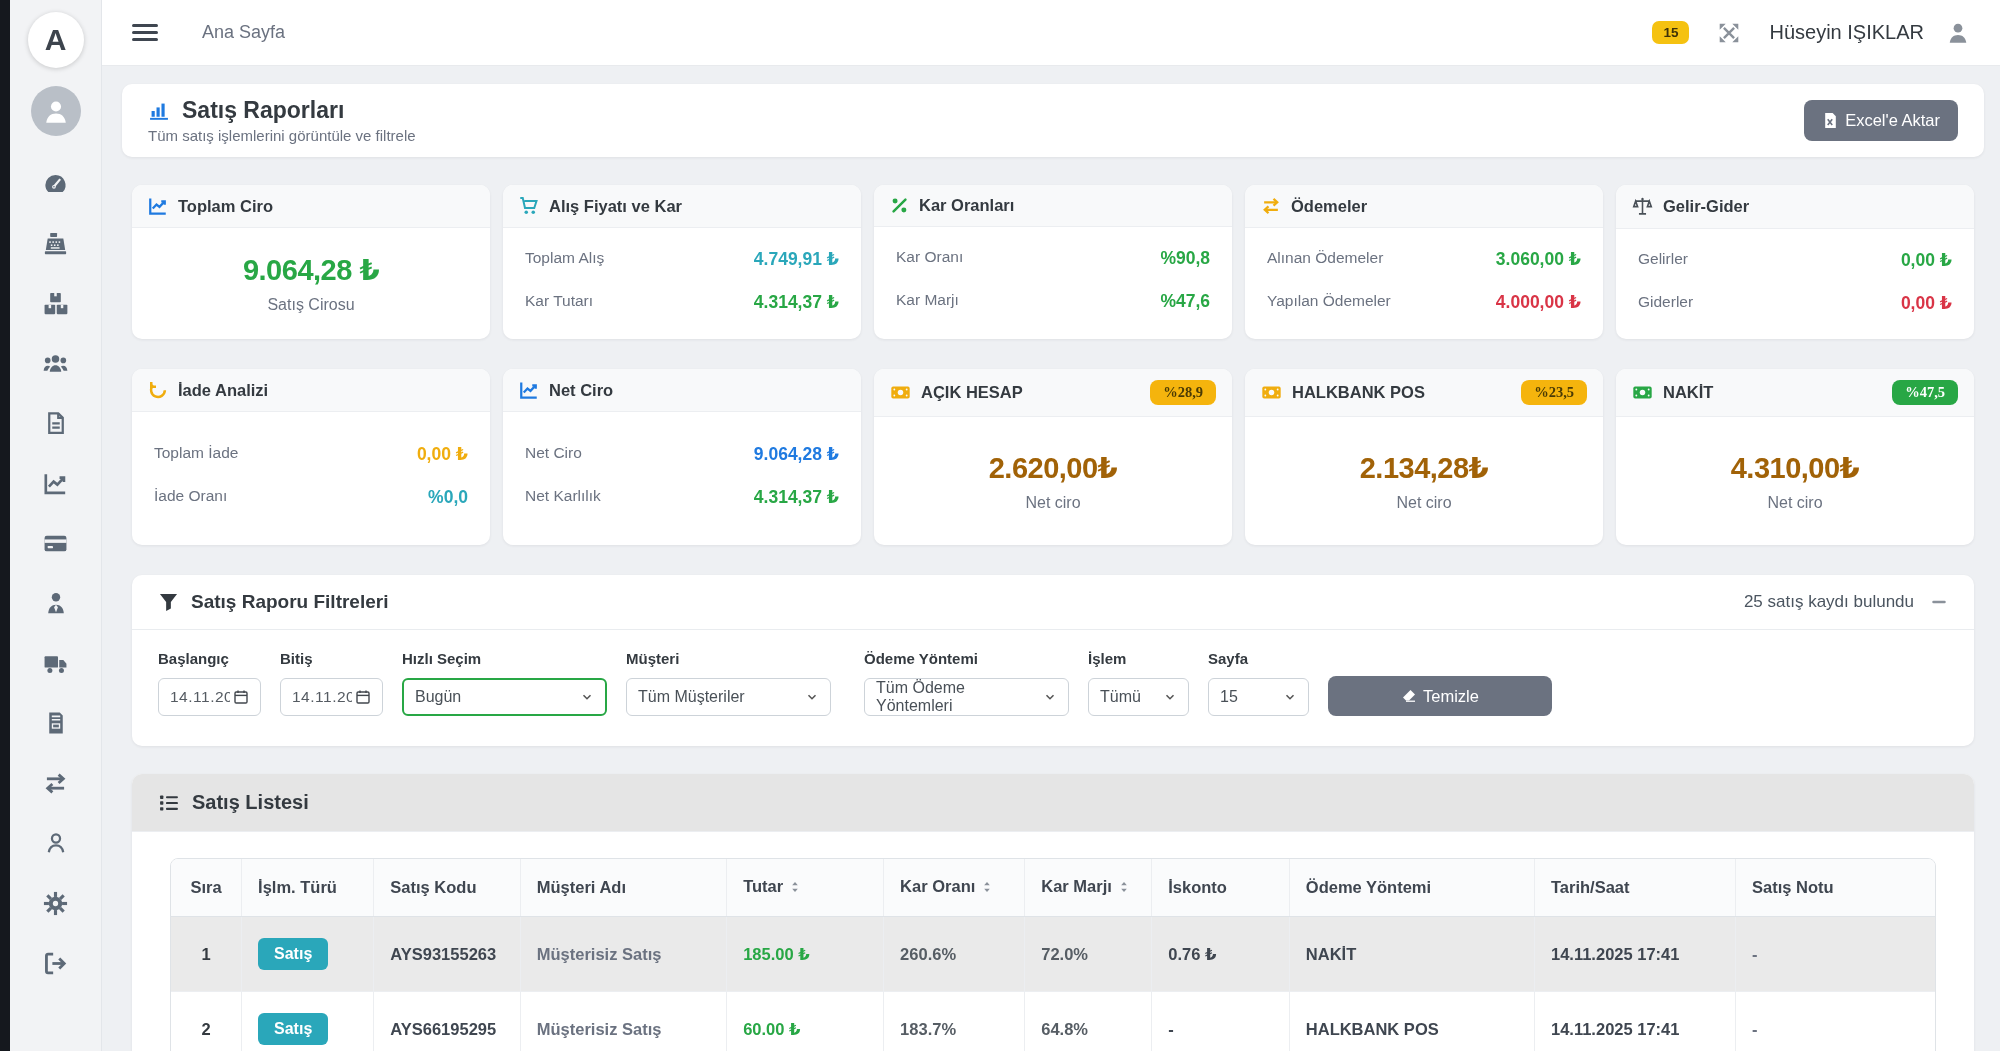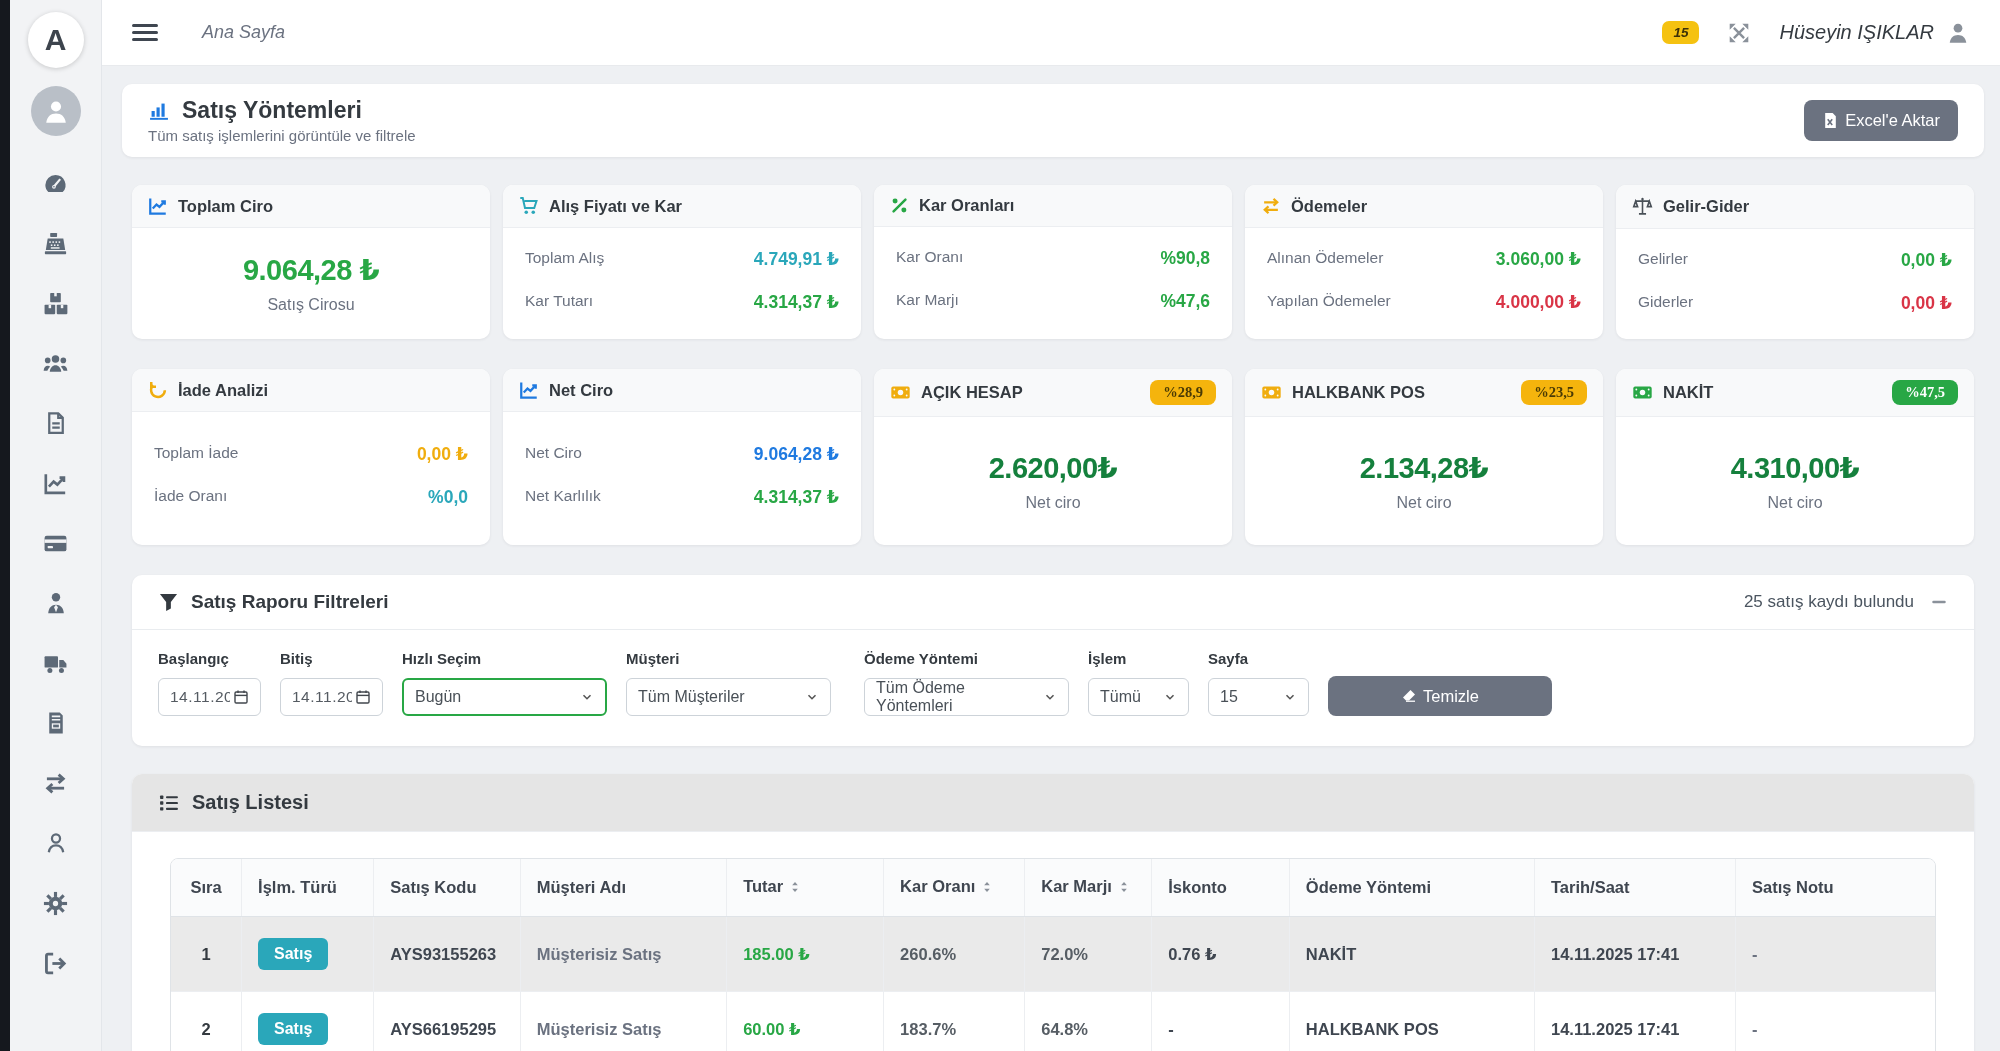--- a/index.html
+++ b/index.html
@@ -14,28 +14,28 @@
   .logo { width:56px; height:56px; border-radius:50%; background:#fff; box-shadow:0 1px 5px rgba(0,0,0,.18);
           display:flex; align-items:center; justify-content:center; font-size:30px; font-weight:700; color:#3d444d; }
   .avatar { width:50px; height:50px; border-radius:50%; background:#b9bfc7; margin-top:18px;
             display:flex; align-items:center; justify-content:center; }
   .rail nav { margin-top:34px; display:flex; flex-direction:column; align-items:center; }
   .rail nav .nav-ic { color:#5d6977; margin-bottom:34px; cursor:pointer; height:26px; display:flex; align-items:center; }
 
   
   .main { flex:1; display:flex; flex-direction:column; min-width:0; }
   .topbar { height:66px; flex:none; background:#fff; border-bottom:1px solid #e8eaed;
-            display:flex; align-items:center; padding:10px 30px;font-style:italic; }
+            display:flex; align-items:center; padding:10px 30px; }
   .burger { width:26px; cursor:pointer; }
   .burger span { display:block; height:3px; background:#3f4650; border-radius:2px; margin:4px 0; }
   .crumb { margin-left:44px; font-size:18px; color:#6b7280; }
   .topbar-right { margin-left:auto; display:flex; align-items:center; gap:28px; }
   .notif-badge { background:#f5c211; color:#3e3208; font-size:13.5px; font-weight:700;
                  padding:4px 11px; border-radius:7px; }
-  .user { display:flex; align-items:center; gap:12px; font-size:20px; color:#343a40; }
+  .user { display:flex; align-items:center; gap:22px; font-size:20px; color:#343a40; }
 
   .content { flex:1; padding:18px 16px 0 20px; overflow:hidden; }
   .card { background:#fff; border-radius:10px; box-shadow:0 1px 3px rgba(25,30,40,.07); }
 
   
   .page-head { display:flex; align-items:center; justify-content:space-between; padding:13px 26px; margin-bottom:28px; }
   .ph-title-row { display:flex; align-items:center; gap:12px; }
   .ph-title { font-size:23px; font-weight:700; color:#343a40; }
   .ph-sub { font-size:15px; color:#6b7280; margin-top:3px; }
   .btn { border:none; cursor:pointer; background:#6b7280; color:#fff; border-radius:8px;
@@ -55,21 +55,21 @@
   .stat-body { padding:10px 20px; }
   .row1 .stat-body { height:110px; }
   .row2 .stat-body { height:128px; }
   .stat-body.center { display:flex; flex-direction:column; align-items:center; justify-content:center; gap:9px; }
   .big-val { font-size:29px; font-weight:700; letter-spacing:-0.5px; }
   .muted { font-size:16px; color:#6b7280; }
   .kv { display:flex; align-items:flex-start; justify-content:space-between; padding:11px 2px; }
   .kv-label { font-size:15.5px; color:#6b7280; }
   .kv-val { font-size:17.5px; font-weight:700; }
   .c-green { color:#28a745; } .c-red { color:#d93446; } .c-teal { color:#2aa7ba; }
-  .c-blue { color:#1f7ae0; } .c-amber { color:#f0ad0e; } .c-dark { color:#15803d; }
+  .c-blue { color:#1f7ae0; } .c-amber { color:#f0ad0e; } .c-dark { color:#a16207; }
 
   
   .filter-card { margin:0 10px 28px 10px; }
   .filter-head { display:flex; align-items:center; padding:16px 26px; border-bottom:1px solid #e9ecef; }
   .filter-title { font-size:19px; font-weight:700; color:#343a40; margin-left:12px; }
   .found { margin-left:auto; display:flex; align-items:center; gap:16px; font-size:17px; color:#4b5560; }
   .collapse-btn { color:#8a919a; cursor:pointer; display:flex; }
   .filter-body { display:flex; align-items:flex-end; gap:19px; padding:20px 26px 30px 26px; }
   .fgroup { display:flex; flex-direction:column; }
   .flabel { font-size:15px; font-weight:700; color:#343a40; margin-bottom:11px; }
@@ -287,21 +287,21 @@
 
       <section class="card page-head">
         <div>
           <div class="ph-title-row">
             <svg class="c-blue" style="color:#1f7ae0" width="22" height="22" viewBox="0 0 16 16" fill="currentColor">
                 <path d="M1.5 13h13v1.4h-13z"></path>
                 <rect x="2.6" y="8" width="2.3" height="4.2"></rect>
                 <rect x="6.2" y="5.4" width="2.3" height="6.8"></rect>
                 <rect x="9.8" y="2.6" width="2.3" height="9.6"></rect>
               </svg>
-            <h1 class="ph-title">Satış Yöntemleri</h1>
+            <h1 class="ph-title">Satış Raporları</h1>
           </div>
           <div class="ph-sub">Tüm satış işlemlerini görüntüle ve filtrele</div>
         </div>
         <button class="btn btn-excel">
           <svg width="17" height="17" viewBox="0 0 16 16">
               <path d="M3 1h7l3 3v11H3z" fill="#fff"></path>
               <path d="M5.4 6.8l4.2 5.4M9.6 6.8l-4.2 5.4" stroke="#6b7280" stroke-width="1.5"></path>
             </svg>
           <span>Excel'e Aktar</span>
         </button>

